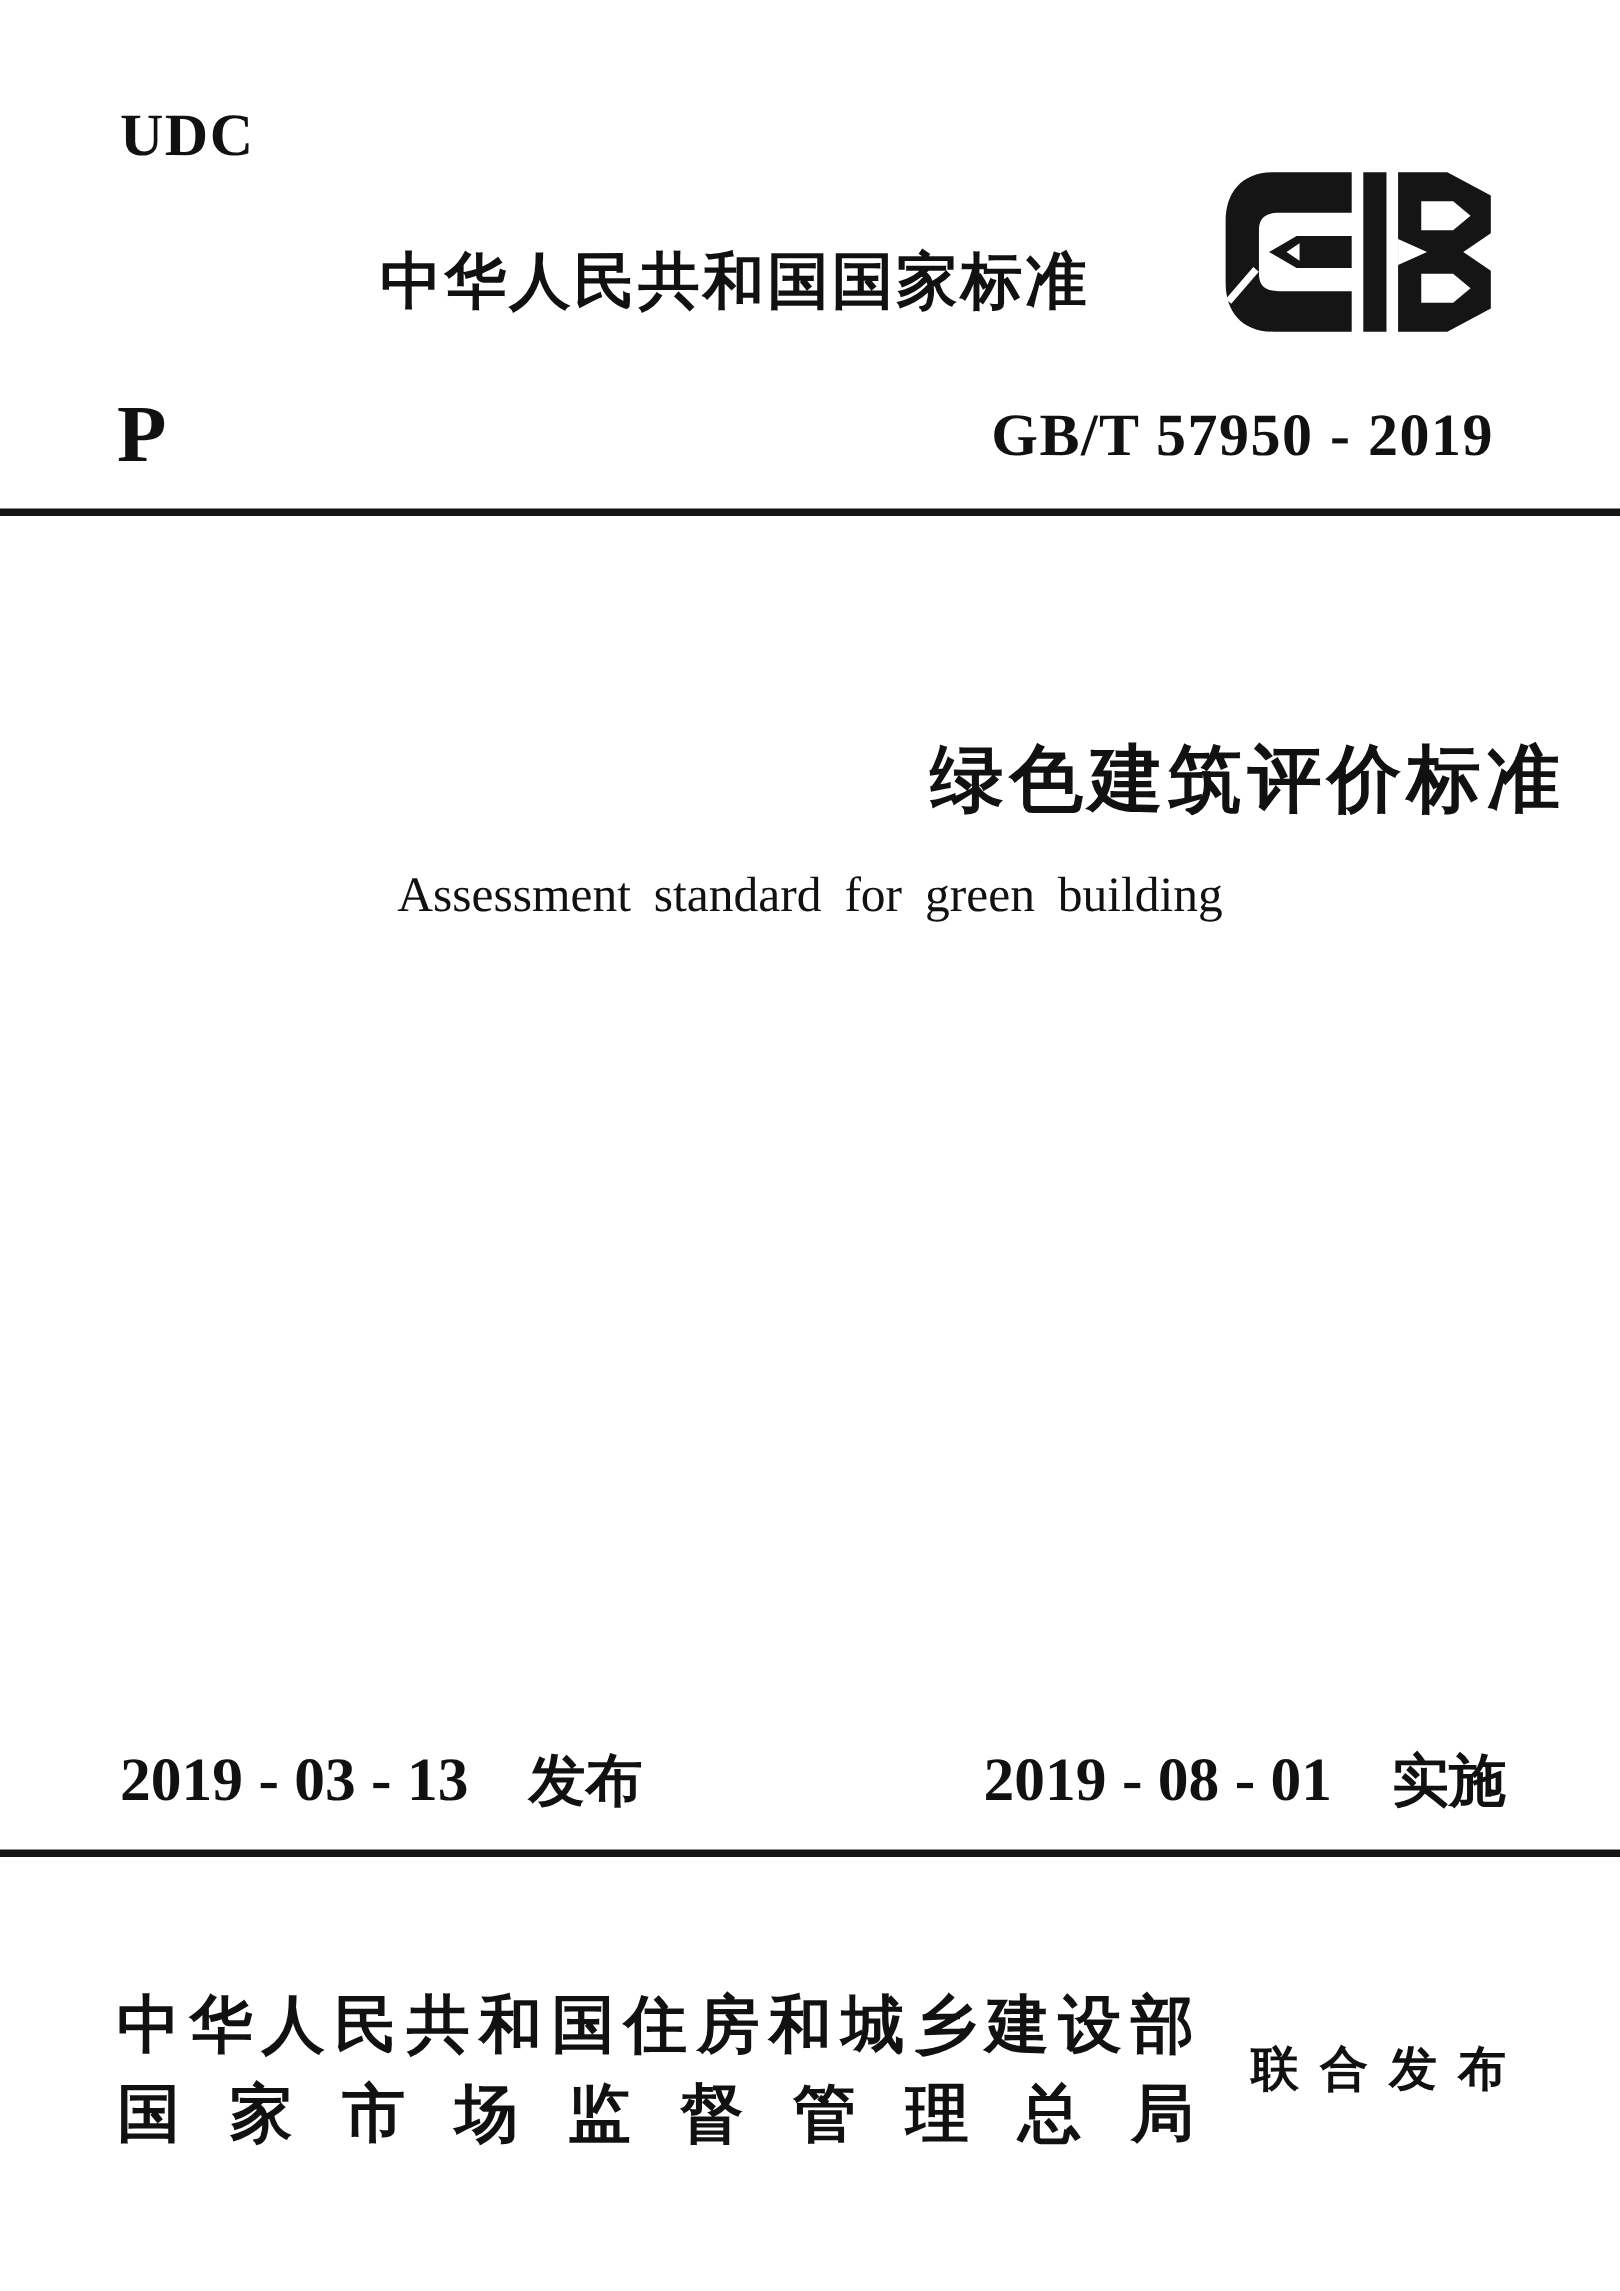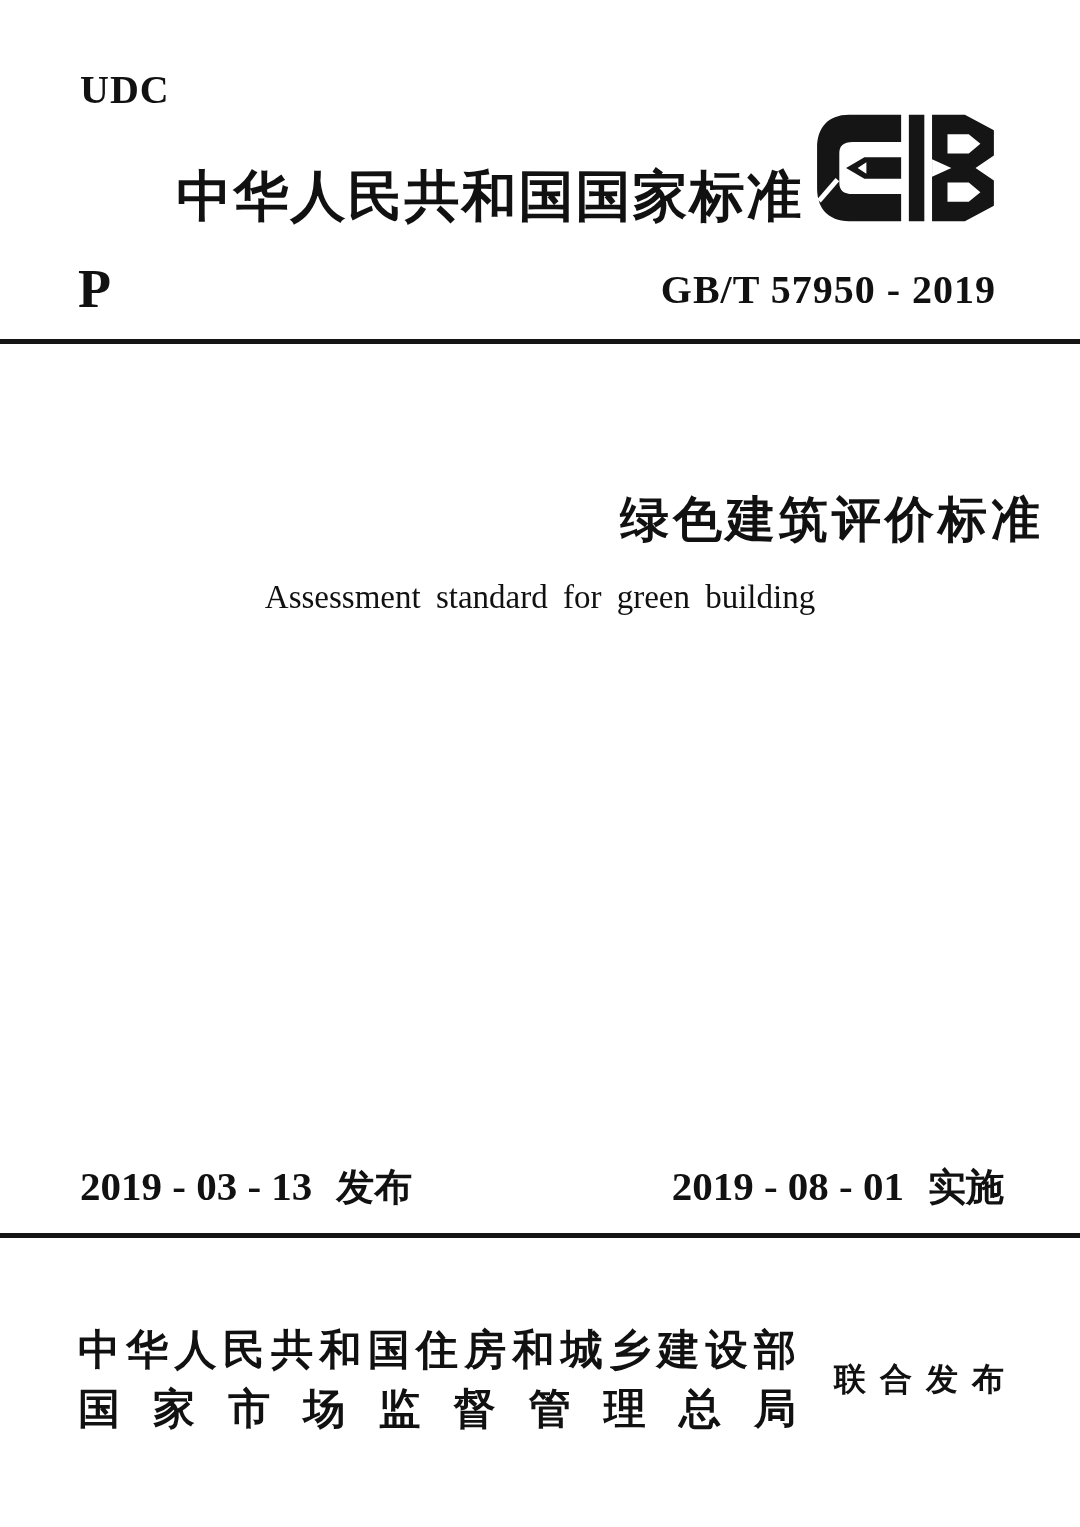--- a/index.html
+++ b/index.html
@@ -29,21 +29,21 @@
     font-weight: bold;
     letter-spacing: 1px;
     font-family: "Liberation Serif", serif;
   }
   .header-cn {
     position: absolute;
     left: 150px;
     top: 160px;
     width: 680px;
     text-align: center;
-    font-size: 55px;
+    font-size: 41px;
     font-weight: 700;
     letter-spacing: 2px;
     font-family: "Liberation Sans", sans-serif;
     white-space: nowrap;
   }
   .gb-logo {
     position: absolute;
     left: 813px;
     top: 111px;
     width: 184px;
@@ -110,21 +110,21 @@
     left: 80px;
     right: 76px;
     top: 1162px;
     display: flex;
     justify-content: space-between;
     align-items: baseline;
   }
   .date-group {
     display: flex;
     align-items: baseline;
-    gap: 24px;
+    gap: 40px;
   }
   .date-num {
     font-size: 41px;
     font-weight: bold;
     font-family: "Liberation Serif", serif;
     white-space: nowrap;
   }
   .date-label {
     font-size: 38px;
     font-weight: 700;

